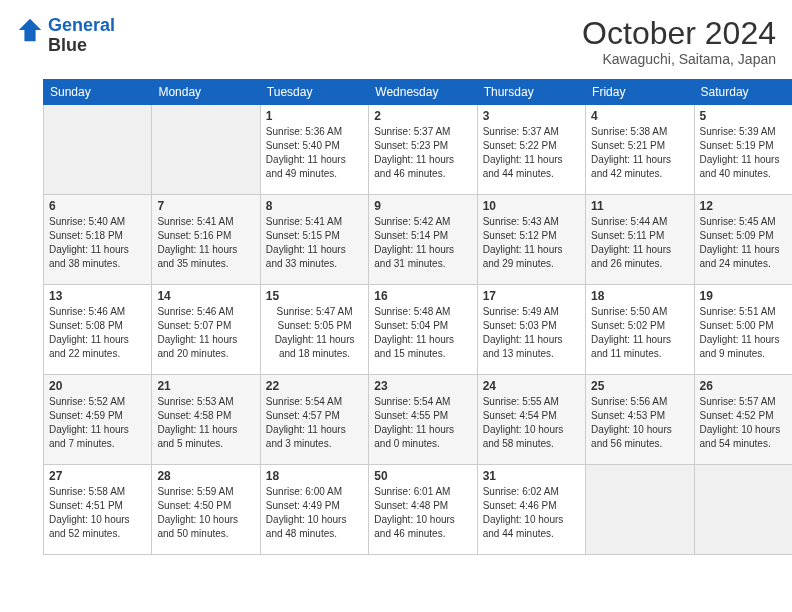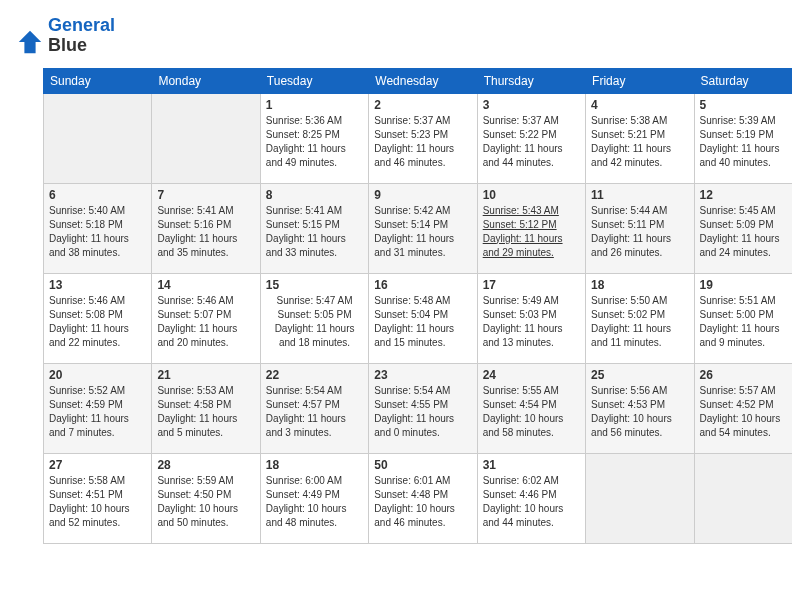--- a/index.html
+++ b/index.html
@@ -11,21 +11,21 @@
       padding: 16px;
     }
     .header {
       display: flex;
       justify-content: space-between;
       align-items: flex-start;
       margin-bottom: 12px;
     }
     .logo {
       display: flex;
-      align-items: flex-end;
+      align-items: flex-start;
       gap: 4px;
     }
     .logo-text {
       font-size: 18px;
       font-weight: bold;
       color: #333;
       line-height: 1.1;
     }
     .logo-text span {
       color: #1565c0;
@@ -100,20 +100,24 @@
 <div class="header">
   <div class="logo">
     <svg class="logo-icon" viewBox="0 0 40 40">
       <polygon points="20,4 36,20 28,20 28,36 12,36 12,20 4,20" fill="#1565c0"></polygon>
     </svg>
     <div class="logo-text">
       <div><span>General</span></div>
       <div>Blue</div>
     </div>
   </div>
+  <div class="title-block">
+    <div class="month-title">October 2024</div>
+    <div class="location">Kawaguchi, Saitama, Japan</div>
+  </div>
 </div>
 
 <table>
   <thead>
     <tr>
     <th>Sunday</th>
         <th>Monday</th>
         <th>Tuesday</th>
         <th>Wednesday</th>
         <th>Thursday</th>
@@ -121,21 +125,21 @@
         <th>Saturday</th>
       </tr>
   </thead>
   <tbody id="calendar-body">
   <tr>
         <td class="empty"></td>
         <td class="empty"></td>
         <td>
           <span class="day-num">1</span>
           <div class="day-info" style="white-space: pre-line;">Sunrise: 5:36 AM
-Sunset: 8:25 PM
+Sunset: 5:40 PM
 Daylight: 11 hours and 49 minutes.</div>
         </td>
         <td>
           <span class="day-num">2</span>
           <div class="day-info" style="white-space: pre-line;">Sunrise: 5:37 AM
 Sunset: 5:23 PM
 Daylight: 11 hours and 46 minutes.</div>
         </td>
         <td>
           <span class="day-num">3</span>
@@ -176,21 +180,21 @@
 Daylight: 11 hours and 33 minutes.</div>
         </td>
         <td>
           <span class="day-num">9</span>
           <div class="day-info" style="white-space: pre-line;">Sunrise: 5:42 AM
 Sunset: 5:14 PM
 Daylight: 11 hours and 31 minutes.</div>
         </td>
         <td>
           <span class="day-num">10</span>
-          <div class="day-info" style="white-space: pre-line; text-decoration: underline;">Sunrise: 5:43 AM
+          <div class="day-info" style="white-space: pre-line;">Sunrise: 5:43 AM
 Sunset: 5:12 PM
 Daylight: 11 hours and 29 minutes.</div>
         </td>
         <td>
           <span class="day-num">11</span>
           <div class="day-info" style="white-space: pre-line;">Sunrise: 5:44 AM
 Sunset: 5:11 PM
 Daylight: 11 hours and 26 minutes.</div>
         </td>
         <td>

